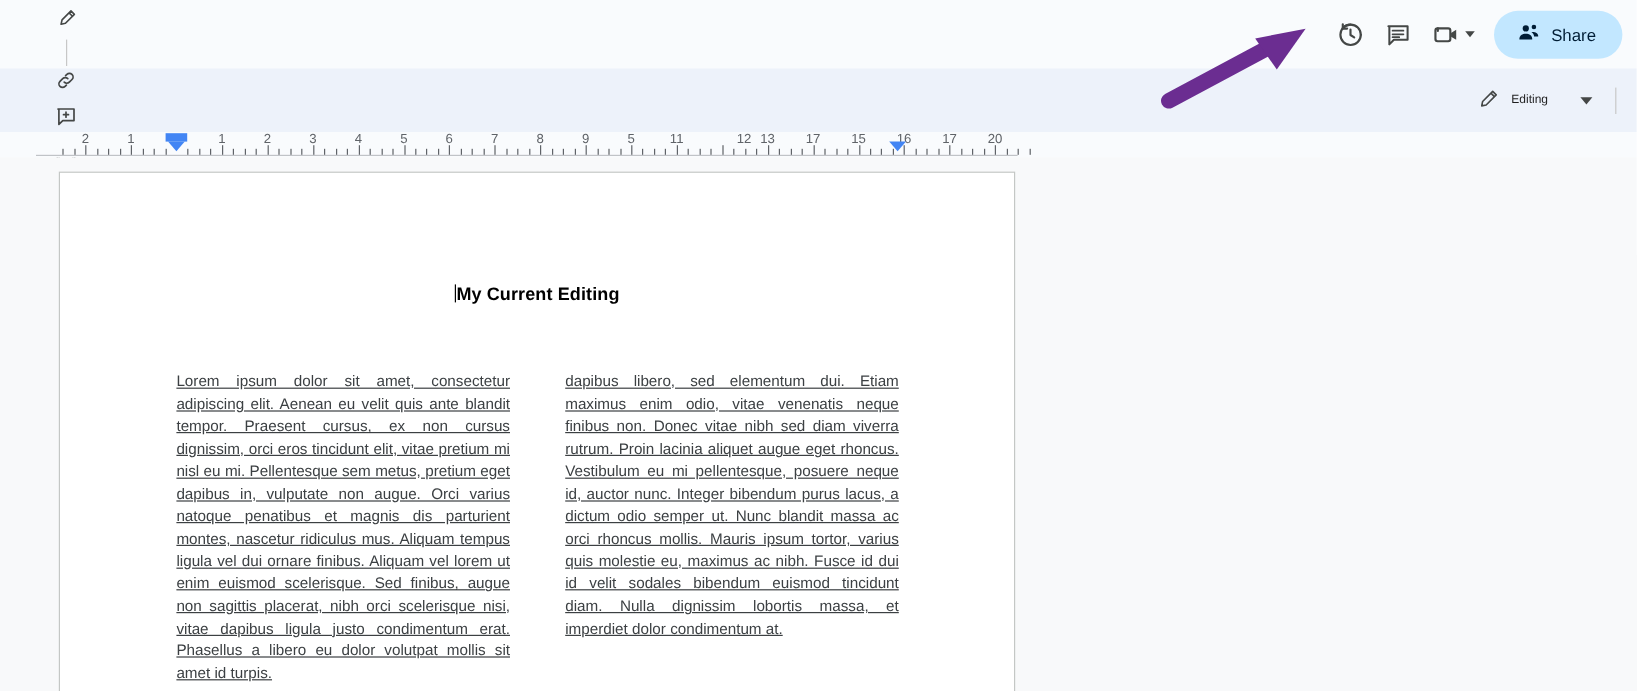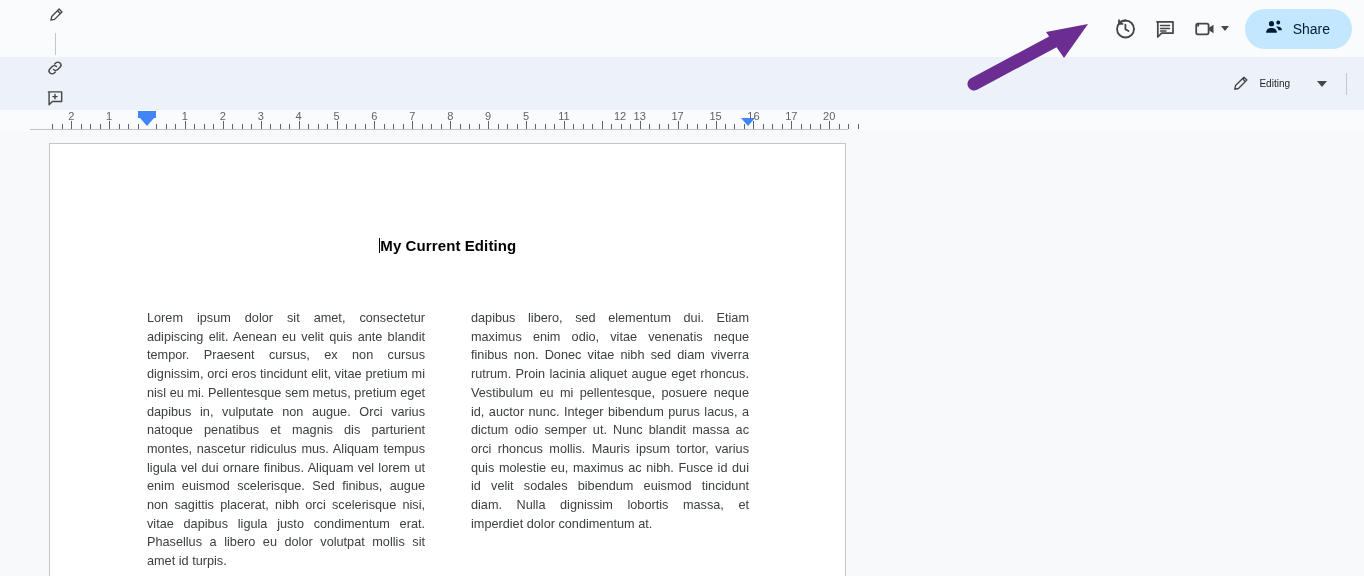--- a/index.html
+++ b/index.html
@@ -199,20 +199,21 @@
     display: flex; gap: 46px;
   }
   .col {
     width: 278px;
     font-size: 12.7px;
     line-height: 18.7px;
     color: #3c4043;
     text-align: justify;
     text-justify: inter-word;
     hyphens: none;
+    text-decoration: underline;
   }
 
   
   .arrow-anno {
     position: absolute; left: 960px; top: -4px;
     width: 160px; height: 100px;
     pointer-events: none;
   }
 </style>
 </head>

